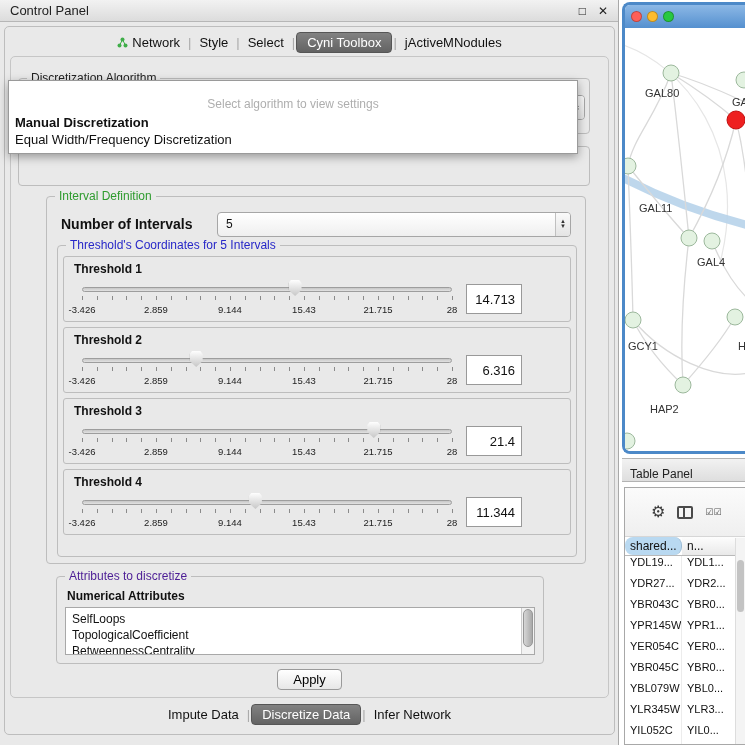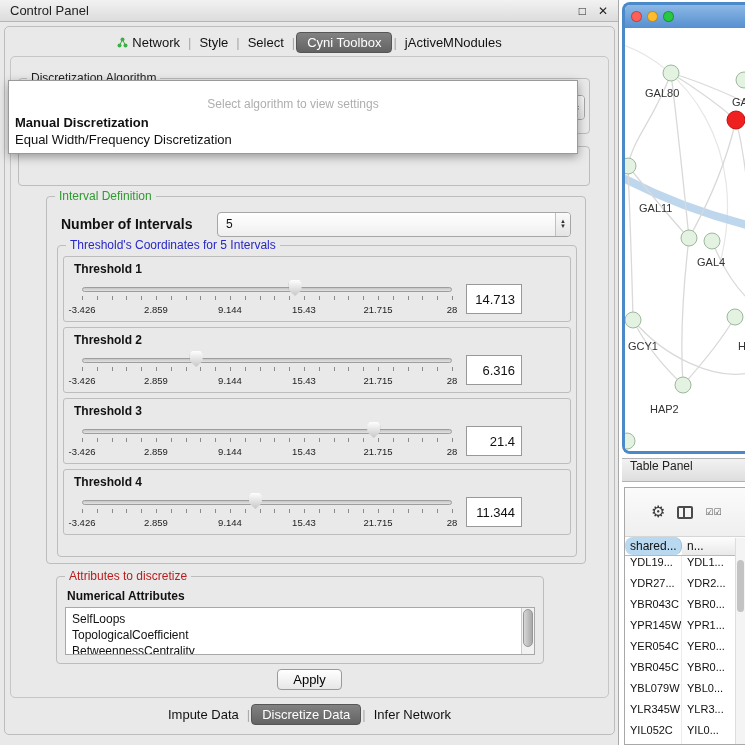--- a/index.html
+++ b/index.html
@@ -92,21 +92,21 @@
   
   .net-window{position:absolute;left:622px;top:2px;width:123px;height:452px;border:3px solid #4c89c8;border-right-width:0;
               border-radius:8px 0 0 8px;overflow:hidden;background:#fff;}
   .net-titlebar{height:23px;background:linear-gradient(#8cb8e6,#5590cf);display:flex;align-items:center;padding-left:6px;gap:5px;}
   .light{width:11px;height:11px;border-radius:50%;border:1px solid rgba(0,0,0,.25);display:inline-block;}
   .net-canvas{position:relative;width:100%;height:426px;background:#fff;overflow:hidden;}
   .net-canvas svg{position:absolute;left:0;top:0;}
 
   
   .tp-header{position:absolute;left:622px;top:458px;width:123px;height:24px;background:linear-gradient(#f2f2f2,#dedede);
-             border-top:1px solid #b3b3b3;border-bottom:1px solid #b3b3b3;display:flex;align-items:flex-start;
+             border-top:1px solid #b3b3b3;border-bottom:1px solid #b3b3b3;display:flex;align-items:flex-end;
              padding-left:8px;font-size:12px;color:#222;}
   .table-window{position:absolute;left:624px;top:487px;width:121px;height:258px;border:1px solid #a8a8a8;border-right:none;
                 background:#fff;overflow:hidden;}
   .tw-toolbar{height:49px;display:flex;align-items:center;gap:12px;padding-left:26px;
               border-bottom:1px solid #d6d6d6;background:linear-gradient(#fbfbfb,#efefef);}
   .gear{font-size:16px;color:#3c3c3c;line-height:1;}
   .colicon{width:16px;height:13px;border:2px solid #4a4a4a;border-radius:2px;position:relative;}
   .colicon::after{content:"";position:absolute;left:4px;top:0;bottom:0;width:2px;background:#4a4a4a;}
   .cbx{font-size:9px;color:#555;}
   .thead{display:flex;height:19px;border-bottom:1px solid #b9b9b9;font-size:12px;}
@@ -382,21 +382,21 @@
                   </div>
                 </div>
                 <div class="value-box">11.344</div>
               </div>
             </div>
           </div>
       </div>
     </div>
 
     <div class="grp attrs">
-      <span class="legend blue" style="color: #b91c1c;">Attributes to discretize</span>
+      <span class="legend blue" style="color: #4c1d95;">Attributes to discretize</span>
       <div class="attrs-title">Numerical Attributes</div>
       <div class="listbox">
         <ul id="attrList">
             <li>SelfLoops</li>
             <li>TopologicalCoefficient</li>
             <li>BetweennessCentrality</li>
           </ul>
         <div class="lb-scroll">
           <div class="lb-thumb"></div>
         </div>

